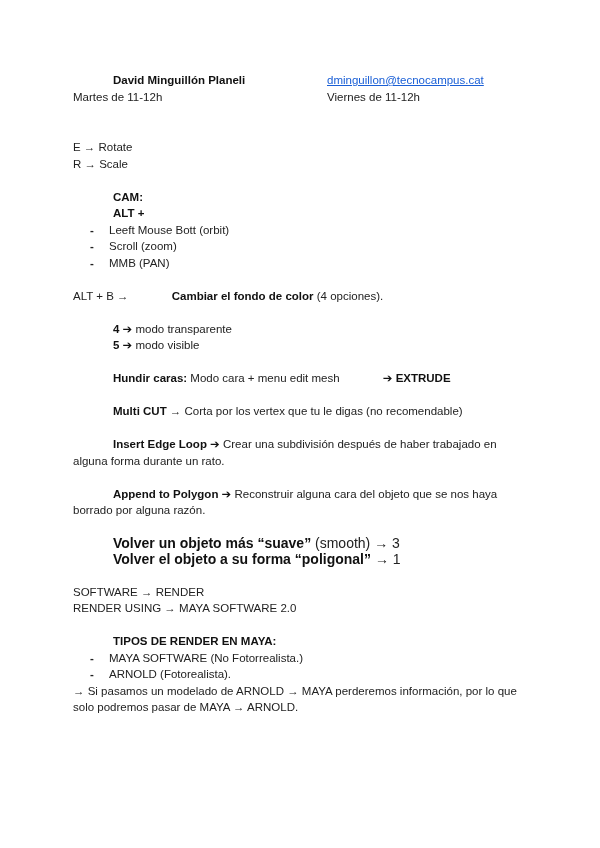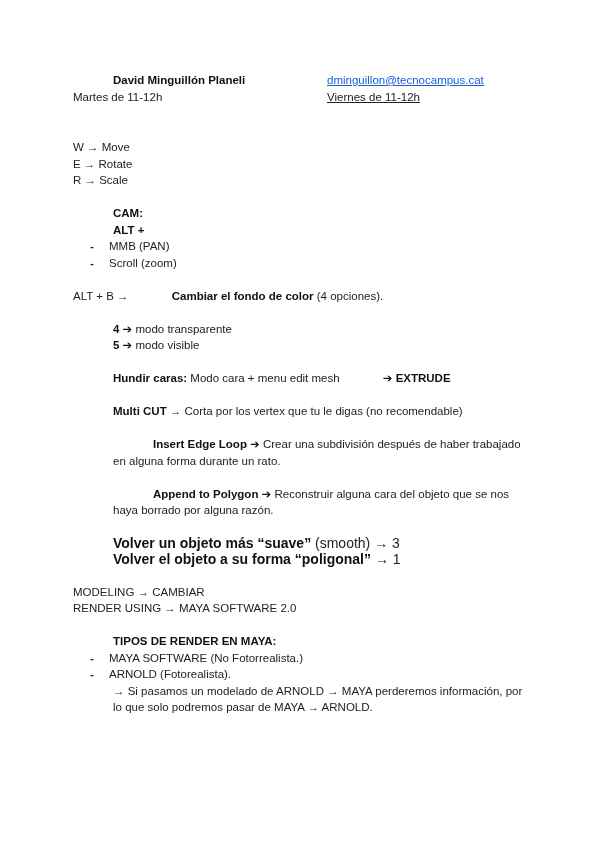--- a/index.html
+++ b/index.html
@@ -8,62 +8,62 @@
     font-family: "Liberation Sans", "DejaVu Sans", sans-serif;
     color: #222222;
     font-size: 11.5px;
     line-height: 16.5px;
   }
   .page { position: absolute; left: 73px; top: 72px; width: 460px; }
   .b { font-weight: bold; color: #111; padding-left: 40px; }
   .row { white-space: nowrap; }
   .header { position: relative; height: 34px; }
   .header .left { position: absolute; left: 0; top: 0; }
-  .header .right { position: absolute; left: 254px; top: 0; text-decoration: underline; }
+  .header .right { position: absolute; left: 254px; top: 0; }
   a.email { color: #1a5fd6; text-decoration: underline; }
   .gap1 { height: 16.5px; }
   .gap2 { height: 33px; }
   ul.dash { list-style: none; margin: 0; padding: 0 0 0 17px; }
   ul.dash li { position: relative; padding-left: 19px; }
   ul.dash li::before { content: "-"; position: absolute; left: 0; font-weight: bold; }
   .small { font-size: 14px; line-height: 16px; }
-  .para { white-space: normal; margin-left: 40px; }
+  .para { white-space: normal; }
 </style>
 </head>
 <body>
 
 <div class="page">
 
   <div class="header">
     <div class="left">
       <div class="row b">David Minguillón Planeli</div>
       <div class="row">Martes de 11-12h</div>
     </div>
     <div class="right">
       <div class="row"><a class="email">dminguillon@tecnocampus.cat</a></div>
       <div class="row">Viernes de 11-12h</div>
     </div>
   </div>
 
   <div class="gap2"></div>
 
   <div>
-    <div class="row">W → Move</div>
     <div class="row">E → Rotate</div>
     <div class="row">R → Scale</div>
   </div>
 
   <div class="gap1"></div>
 
   <div>
     <div class="row b">CAM:</div>
     <div class="row b">ALT +</div>
     <ul class="dash">
+      <li>Leeft Mouse Bott (orbit)</li>
+      <li>Scroll (zoom)</li>
       <li>MMB (PAN)</li>
-      <li>Scroll (zoom)</li>
     </ul>
   </div>
 
   <div class="gap1"></div>
 
   <div class="row">
     <span>ALT + B → </span><span class="b">Cambiar el fondo de color</span><span> (4 opciones).</span>
   </div>
 
   <div class="gap1"></div>
@@ -106,21 +106,21 @@
       <span class="b">Volver un objeto más “suave”</span><span> (smooth) → 3</span>
     </div>
     <div class="row">
       <span class="b">Volver el objeto a su forma “poligonal”</span><span> → 1</span>
     </div>
   </div>
 
   <div class="gap1"></div>
 
   <div>
-    <div class="row">MODELING → CAMBIAR</div>
+    <div class="row">SOFTWARE → RENDER</div>
     <div class="row">RENDER USING → MAYA SOFTWARE 2.0</div>
   </div>
 
   <div class="gap1"></div>
 
   <div>
     <div class="row b">TIPOS DE RENDER EN MAYA:</div>
     <ul class="dash">
       <li>MAYA SOFTWARE (No Fotorrealista.)</li>
       <li>ARNOLD (Fotorealista).</li>

